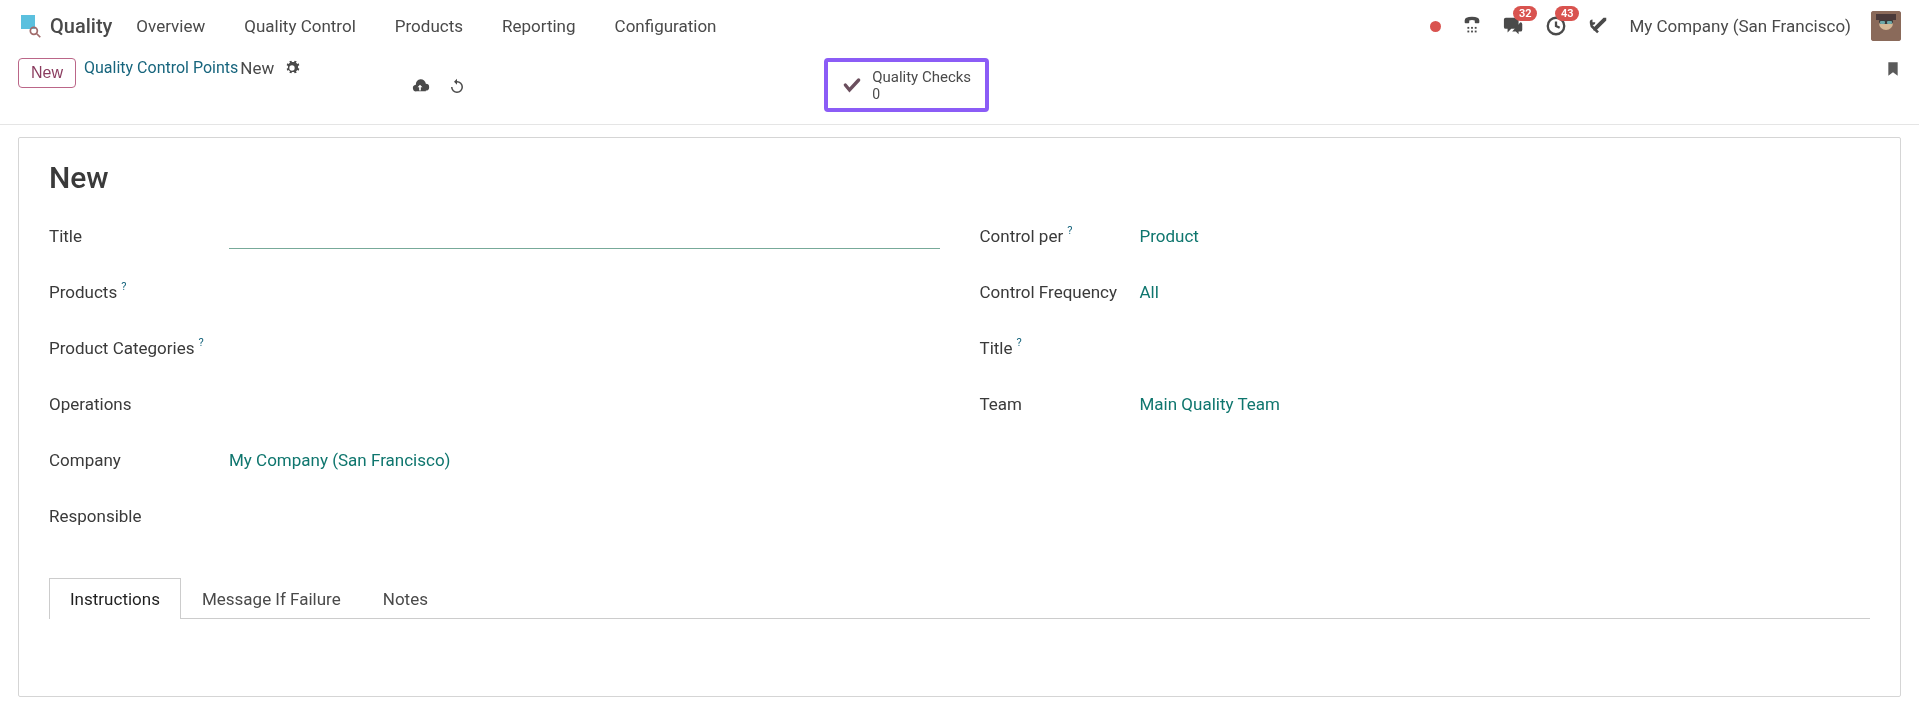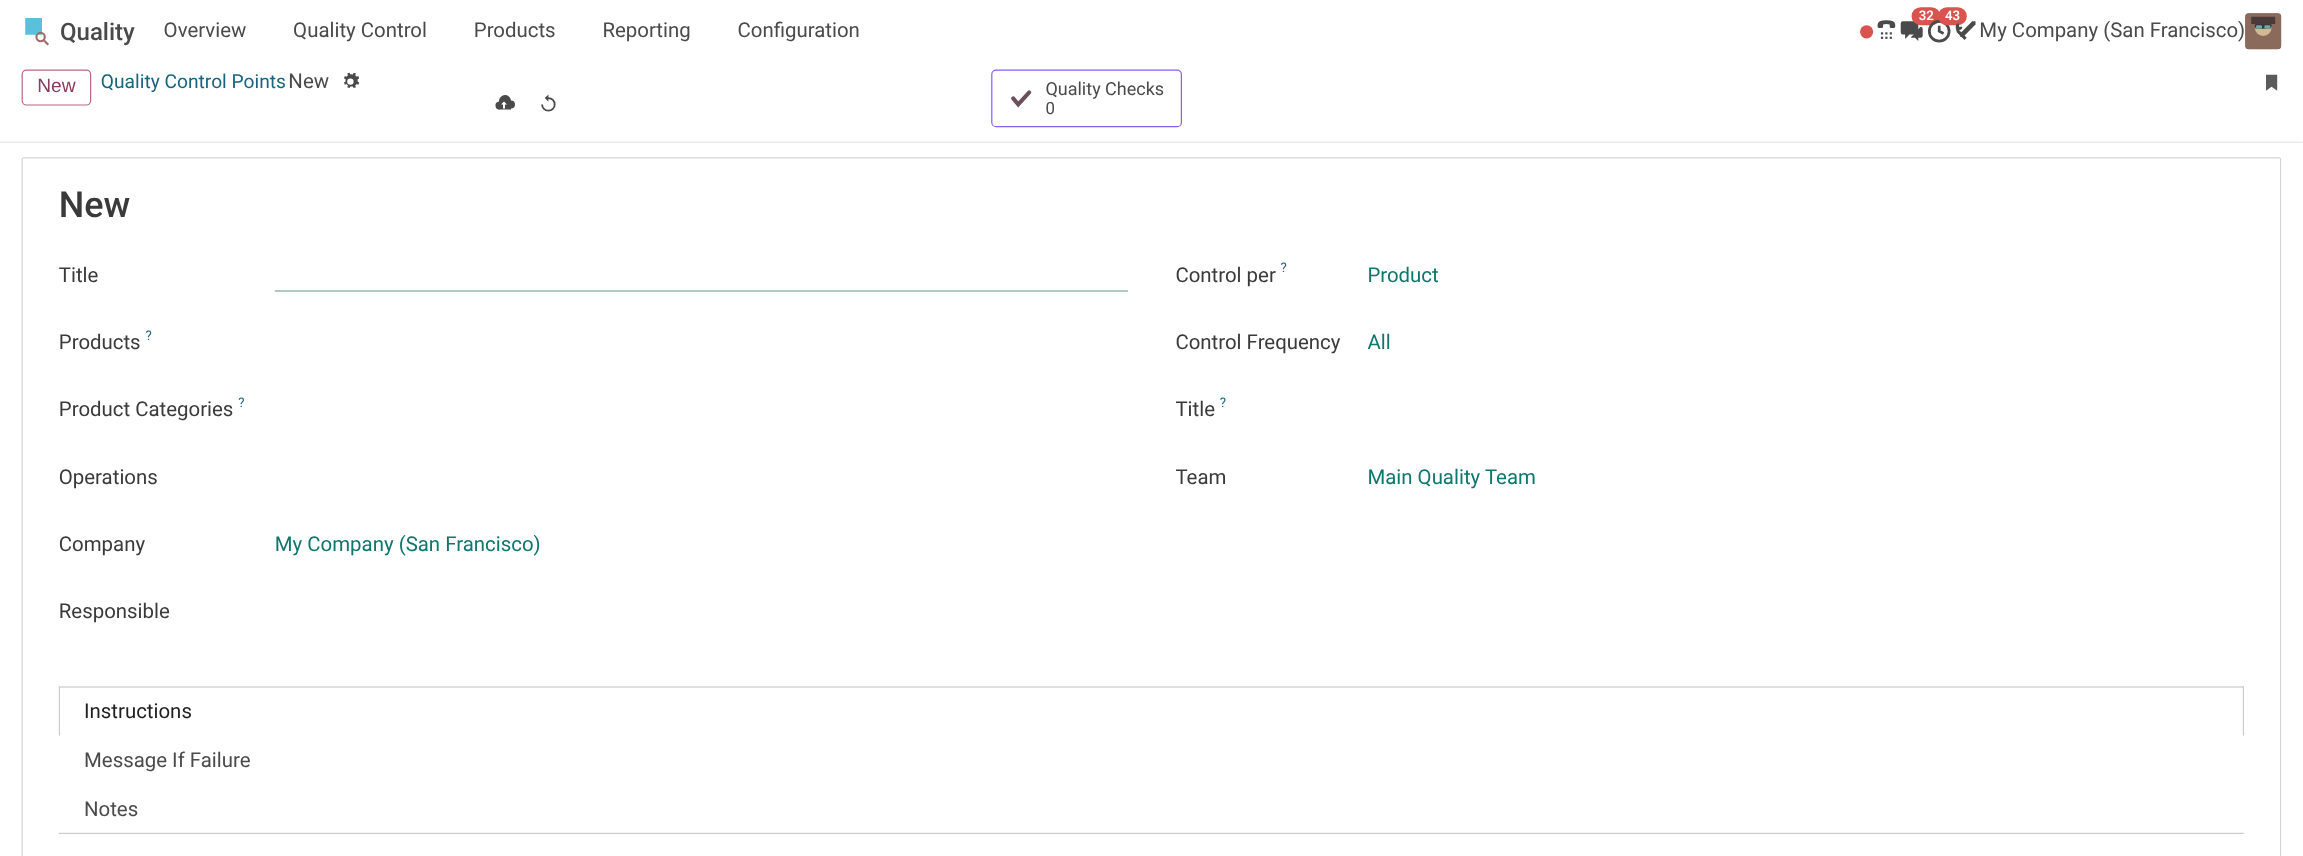--- a/index.html
+++ b/index.html
@@ -6,58 +6,58 @@
     body { font-family: -apple-system, BlinkMacSystemFont, "Segoe UI", Roboto, sans-serif; background: #fff; color: #1f1f1f; font-size: 15px; }
     
     
     .navbar { display: flex; align-items: center; padding: 8px 18px; height: 52px; }
     .app-logo { width: 22px; height: 22px; position: relative; margin-right: 10px; }
     .app-logo .sq { position: absolute; width: 14px; height: 14px; background: #5bc0de; top: 0; left: 3px; }
     .app-logo .mag { position: absolute; bottom: -2px; right: -2px; }
     .app-name { font-size: 20px; font-weight: 500; color: #4a4a4a; margin-right: 24px; }
     .nav-menu { display: flex; gap: 39px; }
     .nav-item { color: #4a4a4a; font-size: 17px; cursor: pointer; }
-    .navbar-right { margin-left: auto; display: flex; align-items: center; }
+    .navbar-right { margin-left: auto; display: flex; align-items: center; gap: 20px; }
     .red-dot { width: 11px; height: 11px; border-radius: 50%; background: #d9534f; }
     .icon-wrap { position: relative; display: inline-flex; align-items: center; color: #4a4a4a; cursor: pointer; }
     .badge { position: absolute; top: -9px; right: -12px; background: #d9534f; color: #fff; font-size: 11px; font-weight: 600; border-radius: 10px; padding: 1px 6px; }
     .company-label { font-size: 17px; color: #4a4a4a; }
     .avatar { width: 30px; height: 30px; border-radius: 3px; background: #875a5a; display: flex; align-items: center; justify-content: center; overflow: hidden; }
     
     
     .control-row { display: flex; align-items: flex-start; padding: 6px 18px 12px; border-bottom: 1px solid #e5e5e5; }
     .new-btn { border: 1px solid #b68; color: #8a3b5e; background: #fff; padding: 5px 12px; font-size: 16px; border-radius: 4px; cursor: pointer; margin-right: 8px; }
     .breadcrumb-block { display: flex; flex-direction: row; gap: 2px; }
     .bc-link { color: #17657d; font-size: 16px; cursor: pointer; }
     .bc-current-row { display: flex; align-items: center; gap: 10px; }
     .bc-current { font-size: 17px; color: #4a4a4a; }
     .mini-icon { color: #555; cursor: pointer; }
     .status-icons { display: flex; gap: 18px; margin-left: 110px; margin-top: 20px; }
     .center-box { margin-left: auto; margin-right: auto; }
-    .quality-checks-box { border: 1px solid #8b5cf6; border-radius: 4px; padding: 6px 14px; display: flex; align-items: center; gap: 10px; cursor: pointer; position: relative; left: -60px; }
+    .quality-checks-box { border: 4px solid #8b5cf6; border-radius: 4px; padding: 6px 14px; display: flex; align-items: center; gap: 10px; cursor: pointer; position: relative; left: -60px; }
     .qc-label { font-size: 15px; color: #4a4a4a; }
     .qc-count { font-size: 14px; color: #4a4a4a; }
     .check-icon { color: #6b4f5e; }
     .bookmark-icon { margin-left: auto; color: #4a4a4a; cursor: pointer; }
     
     
     .sheet-container { padding: 12px 18px 0; }
     .sheet { border: 1px solid #d5d5d5; border-radius: 2px; padding: 22px 30px; background: #fff; min-height: 560px; }
     .sheet-title { font-size: 30px; font-weight: 500; color: #3a3a3a; margin-bottom: 26px; }
     .form-cols { display: flex; gap: 40px; }
     .form-col { flex: 1; }
     .field-row { display: flex; align-items: center; margin-bottom: 26px; min-height: 30px; }
     .field-label { width: 180px; font-size: 17px; color: #3a3a3a; position: relative; flex-shrink: 0; }
     .help-q { color: #17657d; font-size: 11px; position: relative; top: -8px; left: 4px; }
     .field-value { font-size: 17px; color: #0f766e; flex: 1; }
     .field-input { flex: 1; border: none; border-bottom: 1px solid #7a9; outline: none; font-size: 16px; padding: 3px 0; background: transparent; }
     .right-col .field-label { width: 160px; }
     
     
-    .tabs { display: flex; margin-top: 20px; border-bottom: 1px solid #ccc; flex-direction: column; }
+    .tabs { display: flex; margin-top: 20px; border-bottom: 1px solid #ccc; }
     .tab { padding: 10px 20px; font-size: 17px; color: #4a4a4a; cursor: pointer; border: 1px solid transparent; border-bottom: none; position: relative; top: 1px; }
     .tab.active { border-color: #ccc; background: #fff; color: #1f1f1f; }
     
     svg { display: block; }
   </style>
 </head>
 <body>
 
 <div class="navbar">
   <div class="app-logo">

